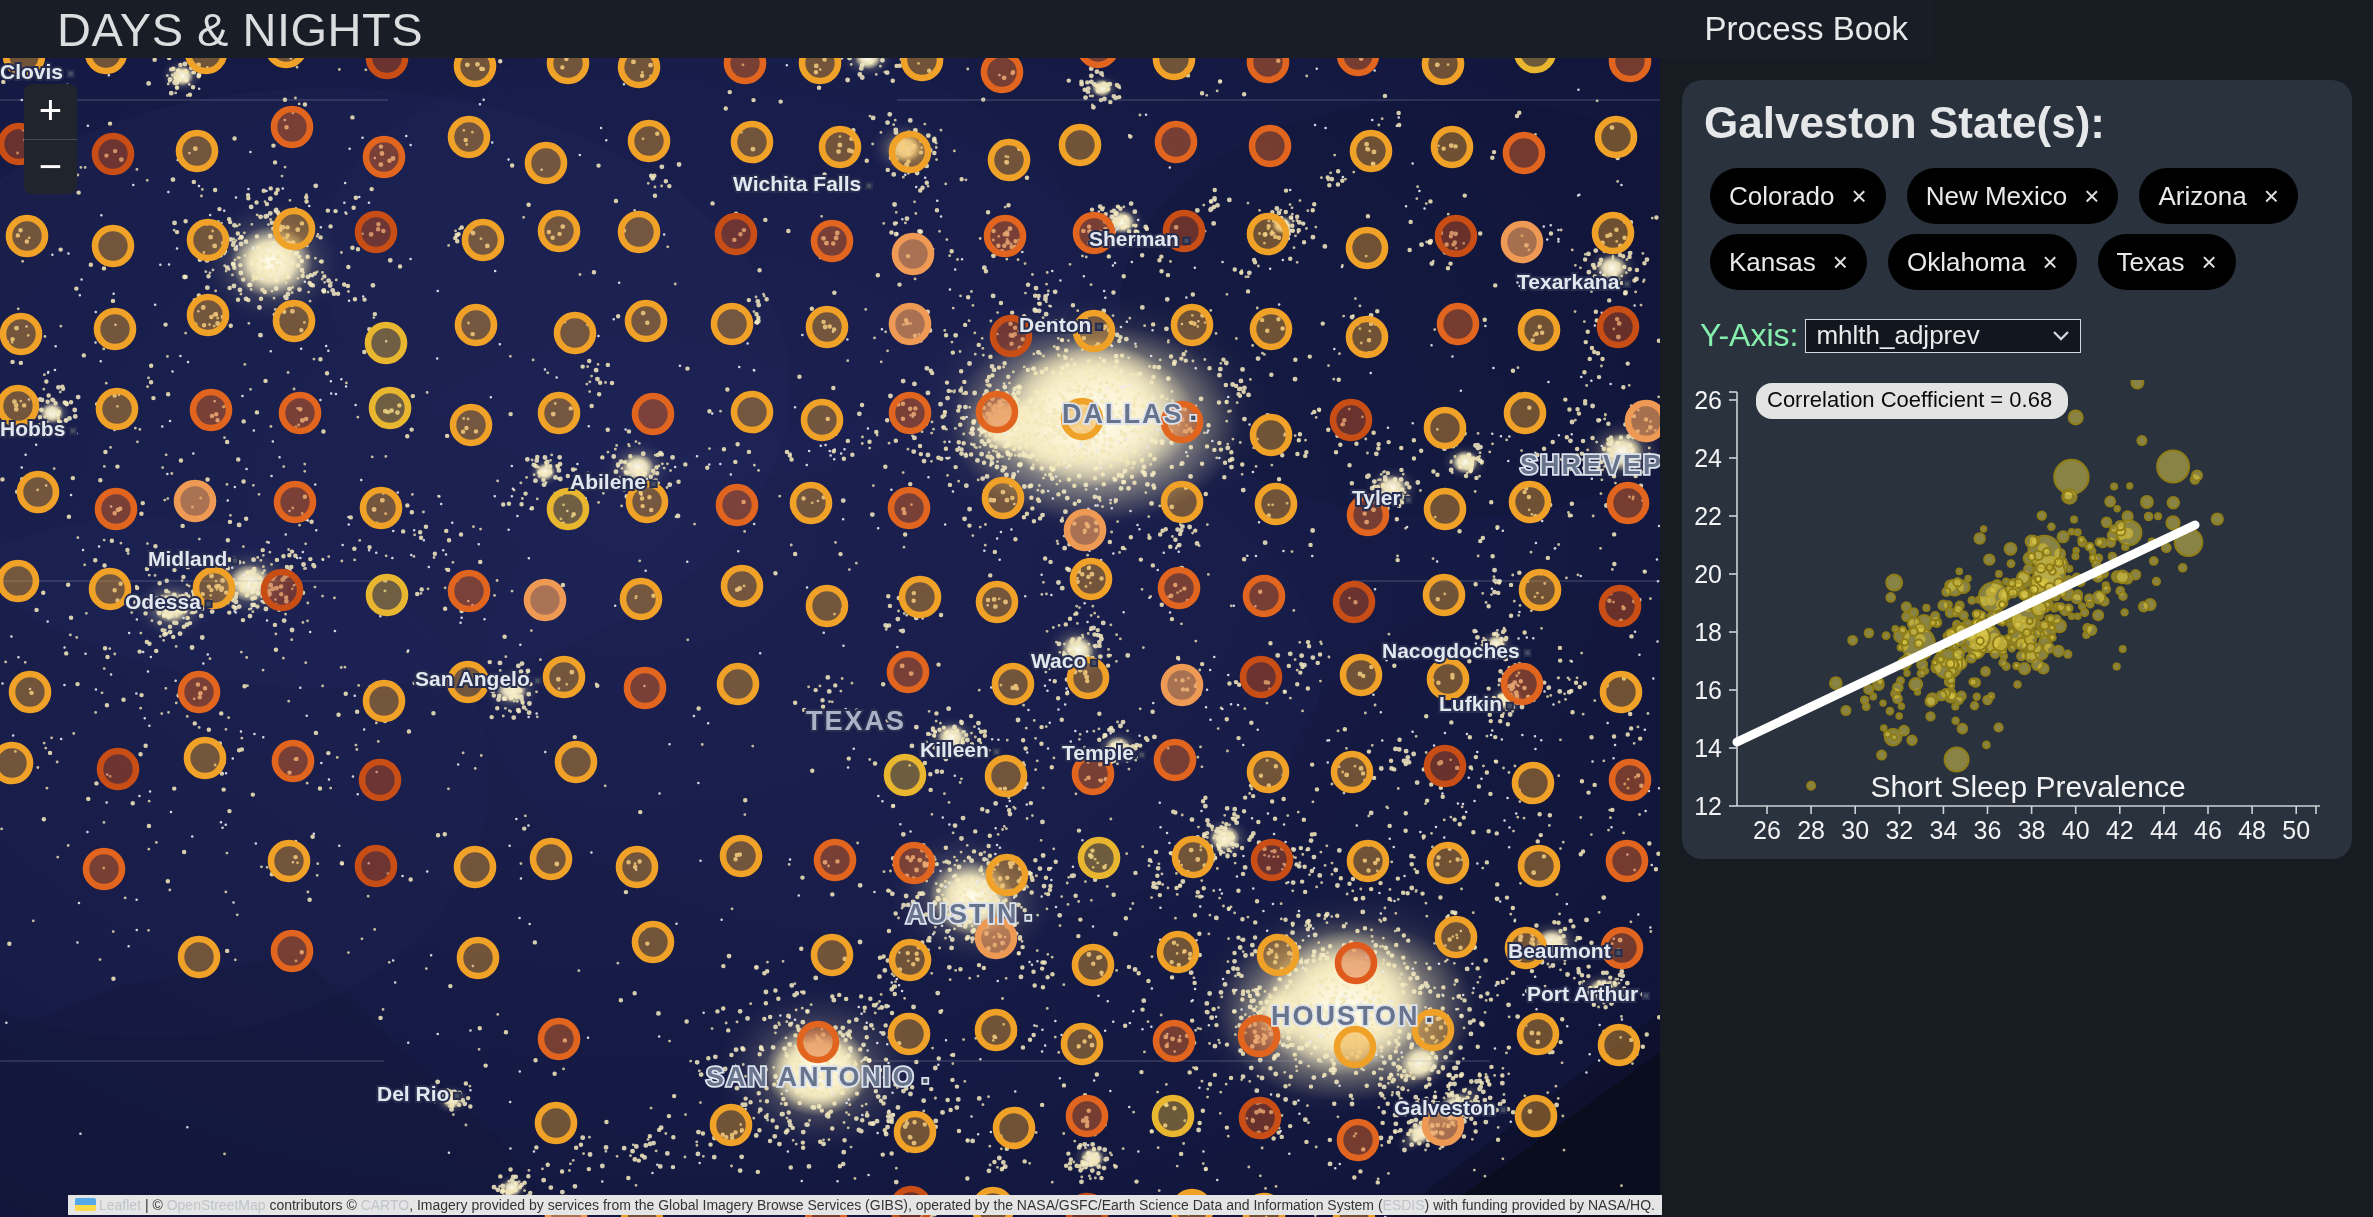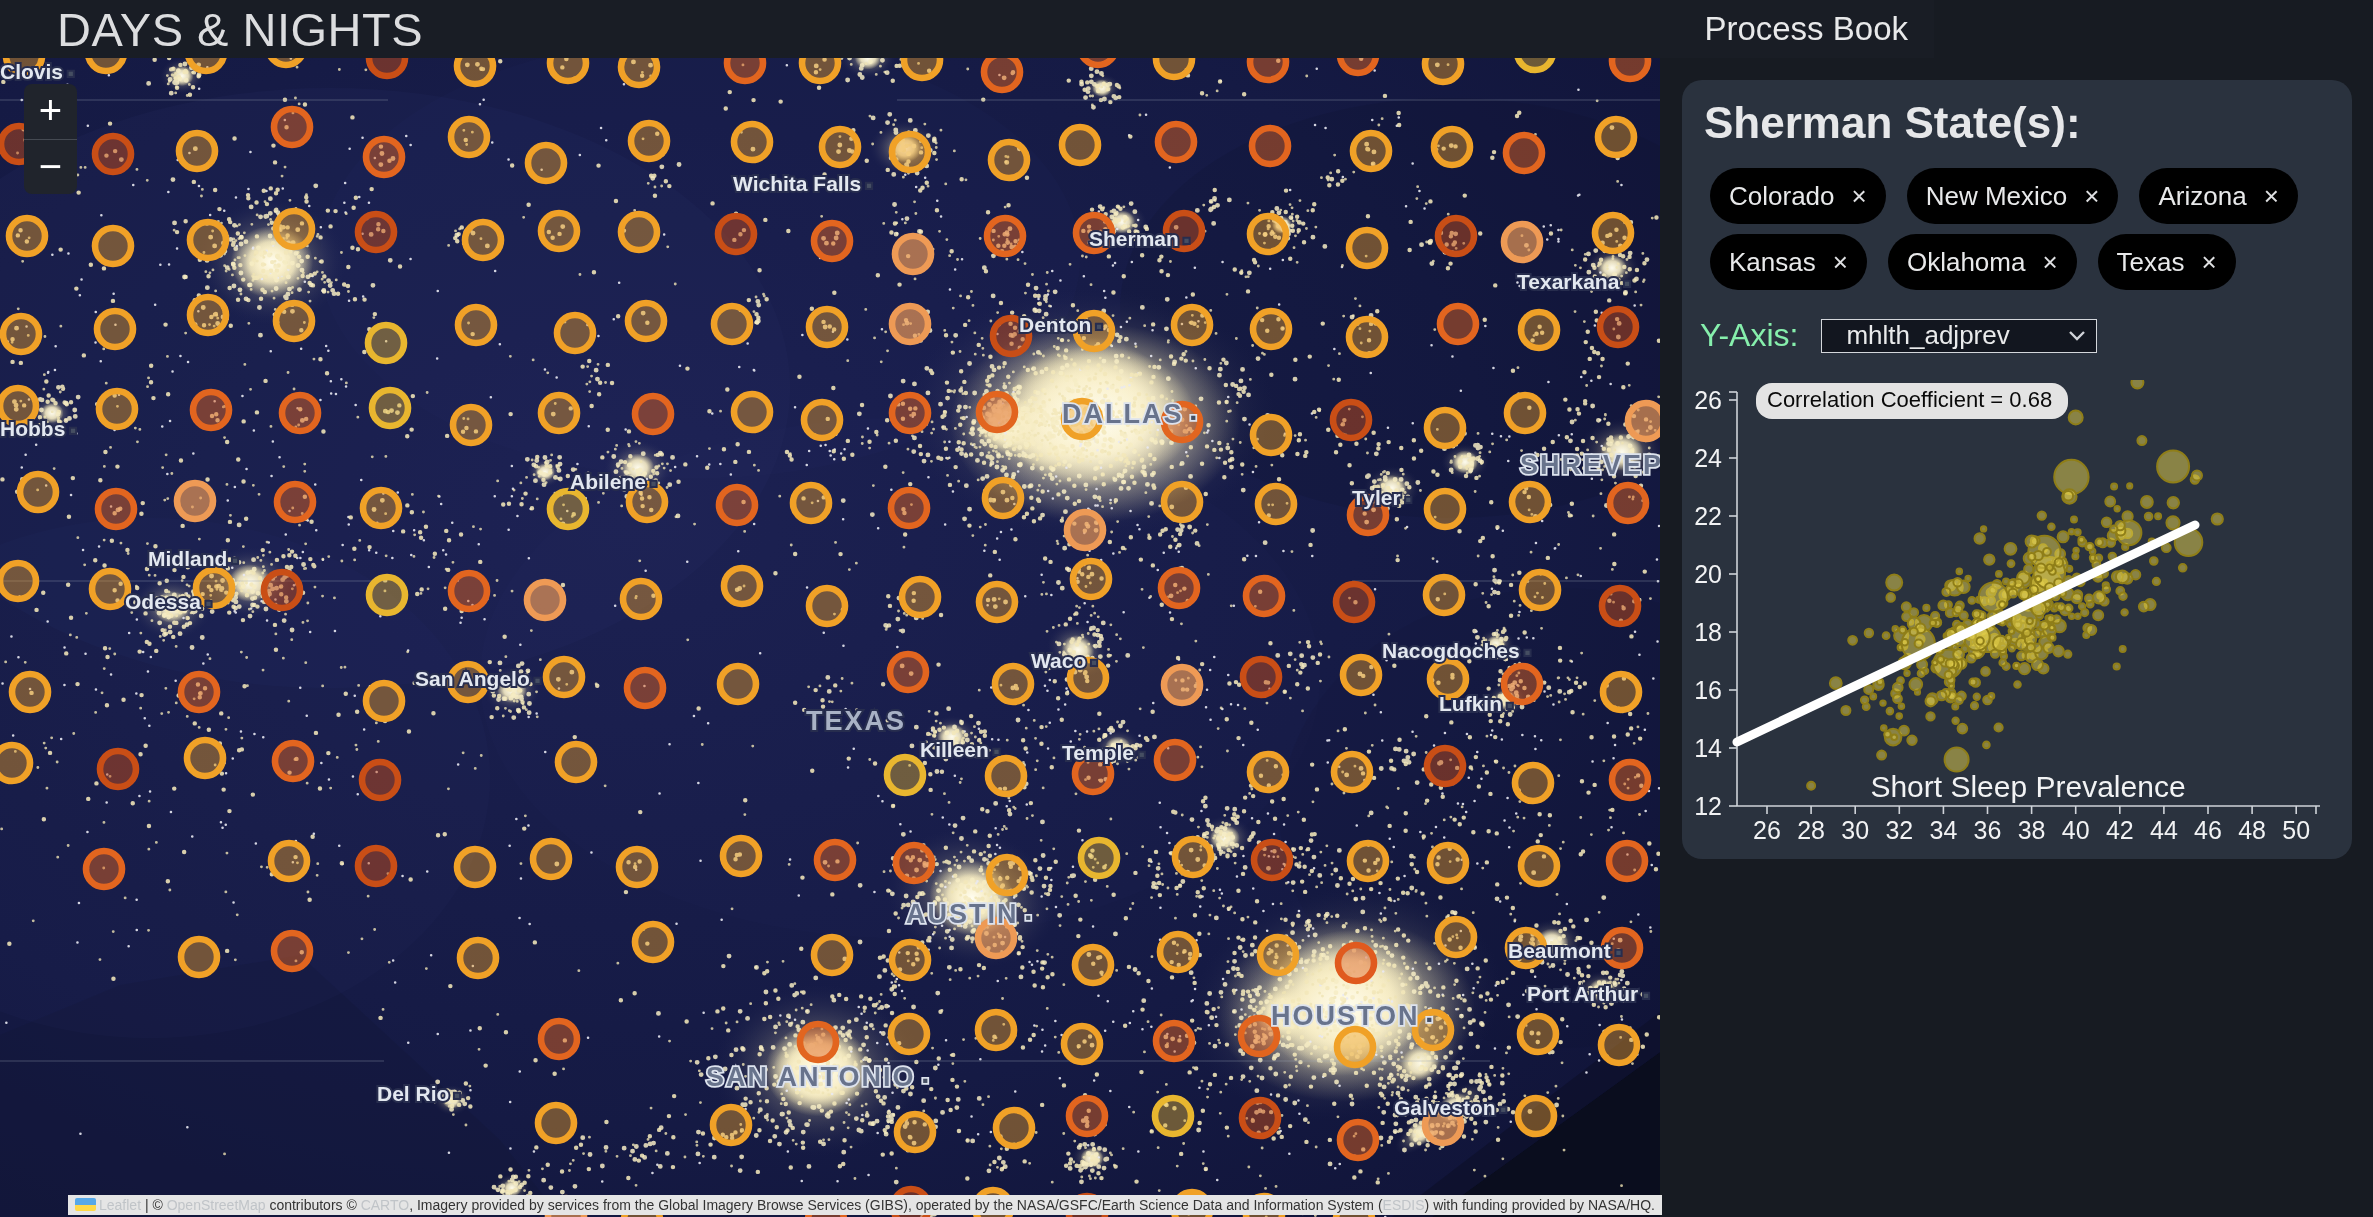--- a/index.html
+++ b/index.html
@@ -8,21 +8,21 @@
 #pbook{position:absolute;right:26px;top:10px;font-size:33px;color:#e8e9ea}
 #mapwrap{position:absolute;left:0;top:58px;width:1660px;height:1159px;background:#1c2150;overflow:hidden}
 #panel{position:absolute;left:1660px;top:58px;width:713px;height:1159px;background:#171b22}
 #card{position:absolute;left:22px;top:22px;width:670px;height:779px;background:#2a323e;border-radius:20px}
 #selhead{position:absolute;left:22px;top:18px;font-size:44px;font-weight:bold;color:#e6e7e9}
 #chips{position:absolute;left:28px;top:88px;width:640px}
 .chip{display:inline-block;height:56px;line-height:56px;border-radius:28px;background:#000000;color:#e8e9ea;font-size:26px;padding:0 19px;margin:0 21px 10px 0;white-space:nowrap}
 .chip .x{font-size:26px;margin-left:17px;color:#dfe0e2}
 #yaxisrow{position:absolute;left:18px;top:237px;height:40px}
 #yaxislbl{display:inline-block;font-size:32px;color:#86efac;vertical-align:middle}
-#ysel{display:inline-block;width:276px;height:34px;background:#12161f;border:1px solid #d4d7db;color:#e9eaeb;font-size:26px;line-height:31px;padding-left:24px;margin-left:23px;vertical-align:middle;position:relative}
+#ysel{display:inline-block;width:276px;height:34px;background:#12161f;border:1px solid #d4d7db;color:#e9eaeb;font-size:26px;line-height:31px;padding-left:10px;margin-left:7px;vertical-align:middle;position:relative}
 #ysel svg{position:absolute;right:10px;top:10px}
 #chart{position:absolute;left:8px;top:300px}
 .ax{stroke:#cfd3d9;stroke-width:1.6}
 .tick{fill:#f2f3f4;font-size:25px;font-family:"Liberation Sans",sans-serif}
 .xtitle{fill:#f2f3f4;font-size:30px;font-family:"Liberation Sans",sans-serif}
 #tooltip{position:absolute;left:74px;top:303px;width:312px;height:36px;background:#e3e3e3;border-radius:16px;color:#0a0a0a;font-size:22px;line-height:34px;padding-left:11px;white-space:nowrap}
 #modeswitch{position:absolute;left:1420px;top:41px;width:205px;height:73px;background:#ecab08;border-radius:12px;color:#fff;font-size:27px;text-align:center;line-height:73px;z-index:30}
 #zoomctl{position:absolute;left:24px;top:26px;width:53px;height:110px;background:#20242c;border-radius:8px;z-index:30;text-align:center}
 #zoomctl .zi{height:55px;line-height:52px;font-size:40px;color:#fff}
 #zoomctl .sep{border-top:1.5px solid #454a52}
@@ -470,21 +470,21 @@
 <text class="lblb" x="706" y="1028">SAN ANTONIO<tspan class="mk"> ▪</tspan></text>
 <text class="lbst" x="806" y="672">TEXAS</text>
 </svg>
 <div id="zoomctl">
       <div class="zi">+</div>
       <div class="zi sep">−</div>
     </div>
 </div>
 <div id="panel">
 <div id="card">
-<div id="selhead">Sherman State(s):</div>
+<div id="selhead">Galveston State(s):</div>
 <div id="chips">
 <span class="chip">Colorado<span class="x">×</span></span><span class="chip">New Mexico<span class="x">×</span></span><span class="chip">Arizona<span class="x">×</span></span><br>
 <span class="chip">Kansas<span class="x">×</span></span><span class="chip">Oklahoma<span class="x">×</span></span><span class="chip">Texas<span class="x">×</span></span>
 </div>
 <div id="yaxisrow"><span id="yaxislbl">Y-Axis:</span><span id="ysel">mhlth_adjprev<svg width="18" height="12" viewBox="0 0 18 12">
             <path d="M2 2 L9 9 L16 2" stroke="#d0d3d8" stroke-width="2.4" fill="none"></path>
           </svg></span></div>
 <svg id="chart" width="660" height="470" viewBox="0 0 660 470">
 <line x1="47" y1="12" x2="47" y2="426" class="ax" stroke-width="2"></line>
 <line x1="47" y1="426" x2="630" y2="426" class="ax" stroke-width="2"></line>

